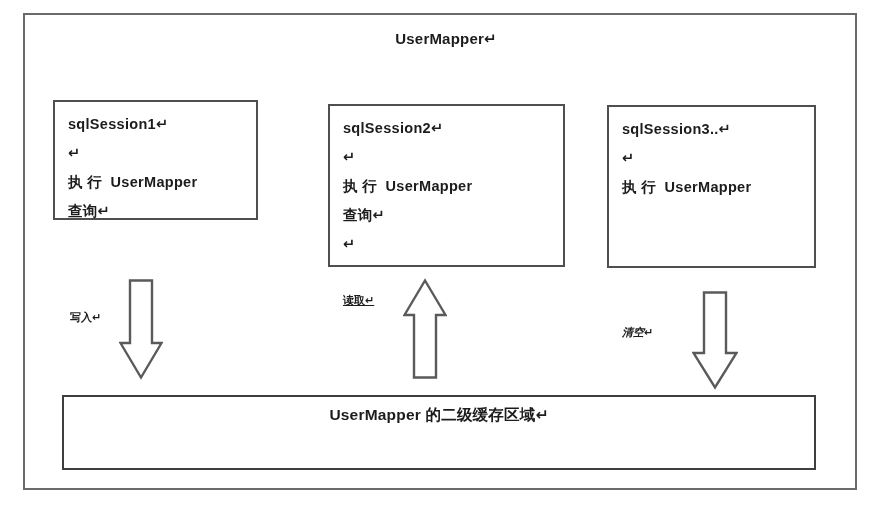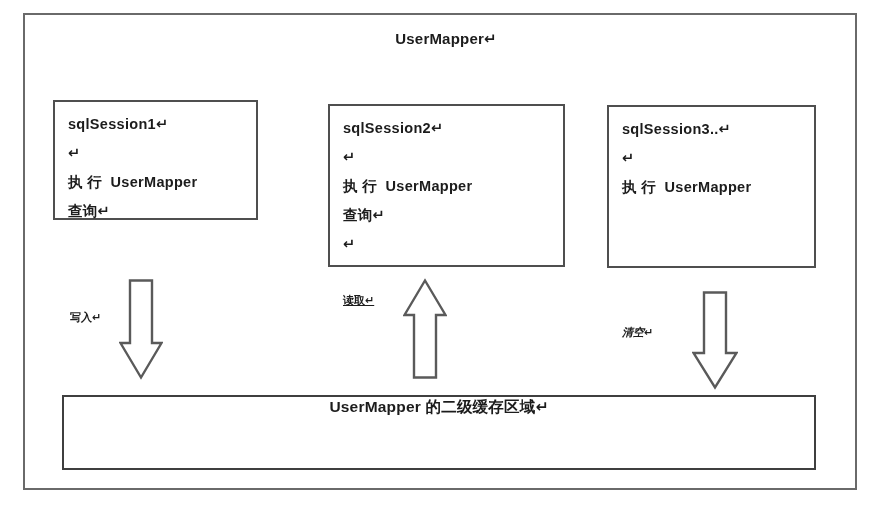--- a/index.html
+++ b/index.html
@@ -55,21 +55,21 @@
     white-space:pre;
   }
   .cache{
     left:62px;top:395px;width:754px;height:75px;
     border:2px solid var(--cache-border);
     box-sizing:border-box;
     background:var(--background);
   }
   .cache-label{
     display:block;
-    margin-top:0;
+    margin-top:8px;
     text-align:center;
     font-size:15.5px;
     font-weight:bold;
     letter-spacing:0.2px;
   }
   .retmark{font-size:12px;}
 </style>
 </head>
 <body>
 

